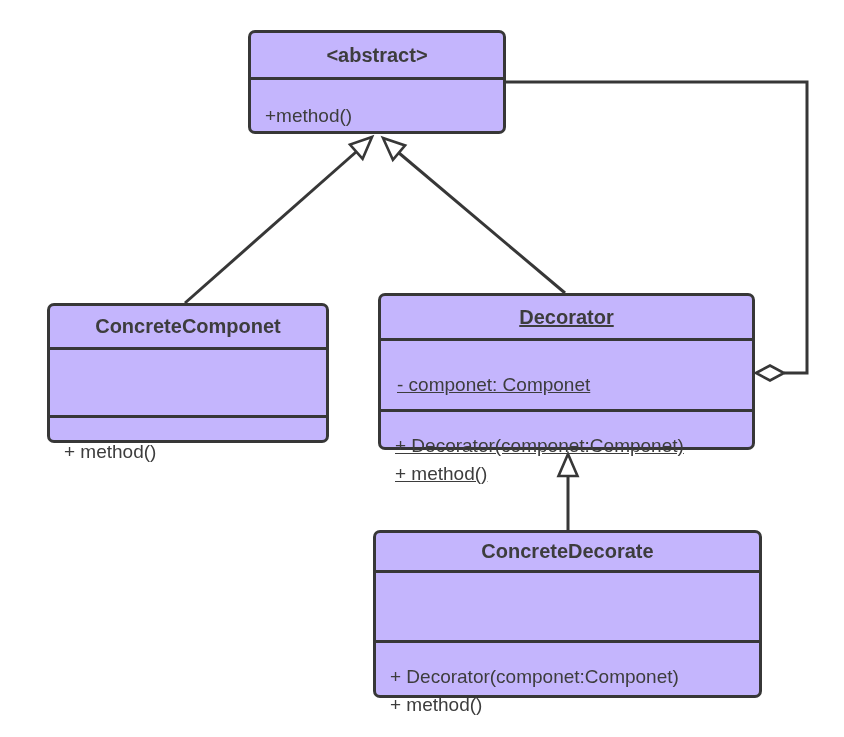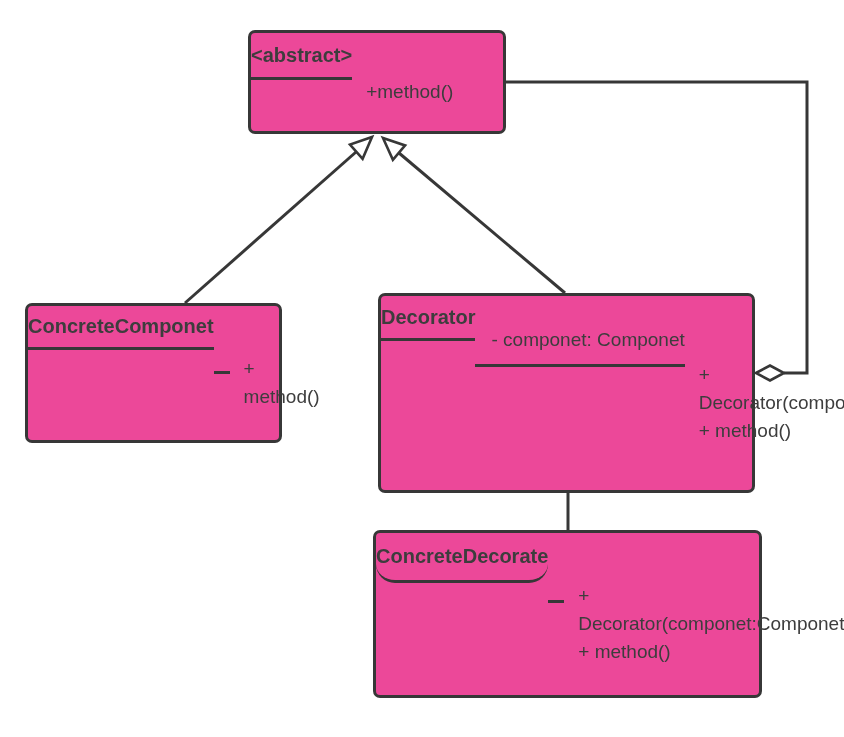--- a/index.html
+++ b/index.html
@@ -25,25 +25,25 @@
     fill: none;
   }
   .connectors polygon {
     fill: #ffffff;
     stroke: #373737;
     stroke-width: 2.6;
     stroke-linejoin: miter;
   }
   .uml-class {
     position: absolute;
-    background: #ec4899;
+    background: #c4b5fd;
     border: 3px solid #373737;
     border-radius: 7px;
     display: flex;
-    flex-direction: row;
+    flex-direction: column;
   }
   .uml-title {
     border-bottom: 3px solid #373737;
     display: flex;
     flex-direction: column;
     align-items: center;
     justify-content: center;
     font-weight: bold;
     font-size: 20px;
     line-height: 23px;
@@ -59,30 +59,30 @@
     flex: 0 0 auto;
     margin-top: 20px;
   }
   .uml-section.divided { border-bottom: 3px solid #373737; padding-left: 16px; }
   .uml-section.fill { flex: 1 1 auto; }
 
   
   .c-component   { left: 248px; top: 30px;  width: 258px; height: 104px; }
   .c-component .uml-title { height: 47px; }
   
-  .c-concomp     { left: 25px;  top: 303px; width: 257px; height: 140px; }
+  .c-concomp     { left: 47px;  top: 303px; width: 282px; height: 140px; }
   .c-concomp .uml-title { height: 44px; }
   .c-concomp .sec-mid   { height: 48px; }
   
-  .c-decorator   { left: 378px; top: 293px; width: 377px; height: 200px; }
+  .c-decorator   { left: 378px; top: 293px; width: 377px; height: 157px; text-decoration: underline; }
   .c-decorator .uml-title { height: 45px; }
   .c-decorator .sec-mid   { height: 51px; }
   
   .c-condec      { left: 373px; top: 530px; width: 389px; height: 168px; }
-  .c-condec .uml-title { height: 50px; border-radius: 19px; }
+  .c-condec .uml-title { height: 40px; }
   .c-condec .sec-mid   { height: 50px; }
 </style>
 </head>
 <body>
 
 <div class="canvas">
 
   <svg class="connectors" viewBox="0 0 844 737" xmlns="http://www.w3.org/2000/svg">
 
     <g>

